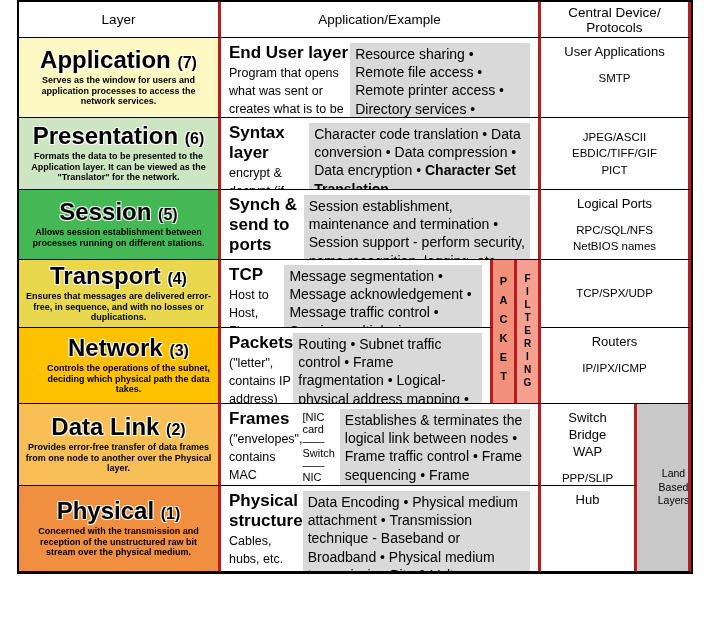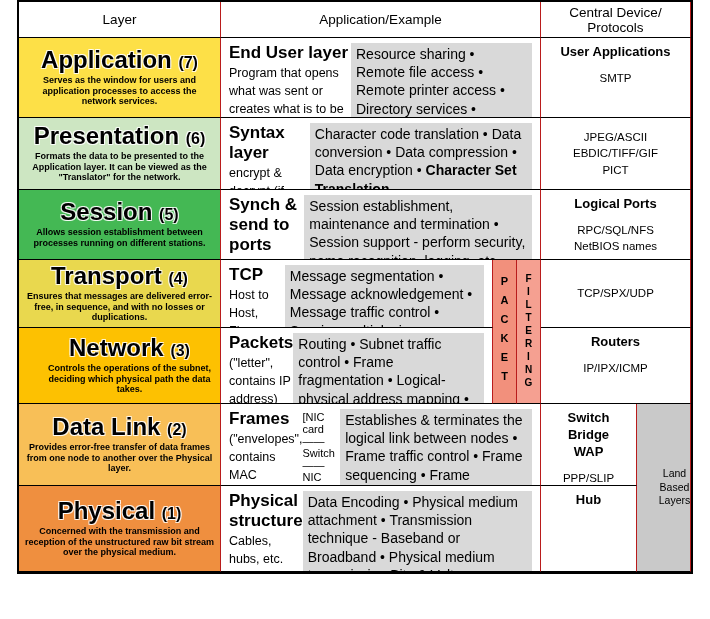--- a/index.html
+++ b/index.html
@@ -12,21 +12,21 @@
   .page { width: 676px; margin: 0 auto; }
   .title { text-align: center; font-weight: 700; font-size: 14px; margin: 10px 0 6px; }
 
   .table {
     display: grid;
     grid-template-columns: 202px 1fr 24px 24px 96px 54px;
     grid-template-rows: 36px 80px 72px 70px 68px 76px 82px 86px;
     border: 2px solid #000;
     background: #fff;
   }
-  .cell { border-right: 1px solid #b91c1c; border-bottom: 1px solid #000; overflow: hidden; }
+  .cell { border-right: 3px solid #b91c1c; border-bottom: 1px solid #000; overflow: hidden; }
 
   
   .col1 { grid-column: 1; }
   .col2 { grid-column: 2; }
   .col2-4 { grid-column: 2 / 5; }
   .col5 { grid-column: 5; }
   .col5-6 { grid-column: 5 / 7; }
   .r1{grid-row:1}.r2{grid-row:2}.r3{grid-row:3}.r4{grid-row:4}
   .r5{grid-row:5}.r6{grid-row:6}.r7{grid-row:7}.r8{grid-row:8}
   .packet { grid-column: 3; grid-row: 5 / 7; }
@@ -53,21 +53,21 @@
   .mdetail { font-size: 12.5px; }
   .nicline { font-size: 11px; margin-top: 2px; }
   .gray { margin-top: auto; background: #d9d9d9; font-size: 14px; line-height: 1.3;
           padding: 2px 5px; }
   .gray b { font-weight: 700; }
 
   
   .right { display:flex; flex-direction:column; align-items:center; text-align:center;
            padding: 6px 3px; gap: 9px; background:#fff; }
   .right.center { justify-content: center; }
-  .dtitle { font-weight: 700; font-size: 13px; white-space: pre-line; line-height: 1.3; }
+  .dtitle { font-weight: 400; font-size: 13px; white-space: pre-line; line-height: 1.3; }
   .dproto { font-size: 11.5px; white-space: pre-line; line-height: 1.4; }
 
   
   .strip { display:flex; align-items:center; justify-content:center; }
   .strip span { writing-mode: vertical-rl; text-orientation: upright;
                 font-weight: 700; font-size: 11px; }
   .strip.pk span { letter-spacing: 7px; }
   .strip.fl span { letter-spacing: 2px; font-size: 10px; }
   .landbox { display:flex; align-items:center; justify-content:center; text-align:center;
              font-size: 10.5px; line-height: 1.3; padding: 2px; }
@@ -77,21 +77,21 @@
 
 <div class="page">
 
   <div class="table">
 
     <div class="cell hdr col1 r1">Layer</div>
     <div class="cell hdr col2-4 r1">Application/Example</div>
     <div class="cell hdr col5-6 r1 pre">Central Device/
 Protocols</div>
 
-    <div class="cell layer col1 r2" style="background-color: #fde047;">
+    <div class="cell layer col1 r2" style="background-color: #fef9c3;">
       <div class="lname"><span>Application</span> <span class="num">(7)</span></div>
       <div class="ldesc">Serves as the window for users and application processes to access the network services.</div>
     </div>
     <div class="cell mid col2-4 r2">
       <div class="mhead"><span class="mtitle">End User layer</span> <span class="mdetail">Program that opens what was sent or creates what is to be sent</span></div>
       <div class="gray">Resource sharing • Remote file access • Remote printer access • Directory services • Network management</div>
     </div>
     <div class="cell right col5-6 r2">
       <div class="dtitle">User Applications</div>
       <div class="dproto">SMTP</div>

